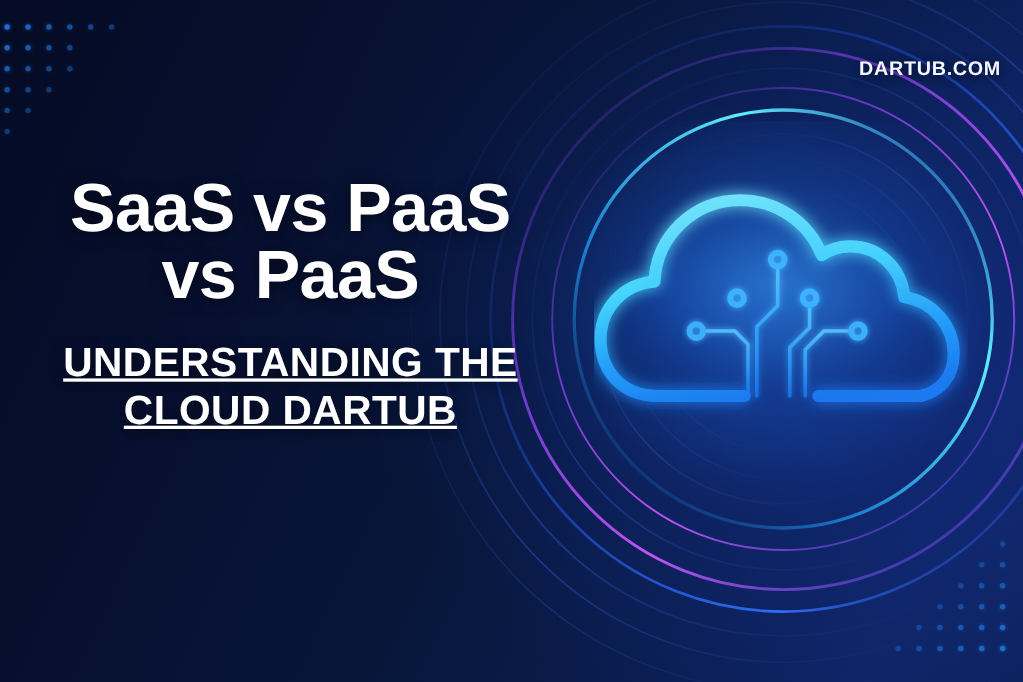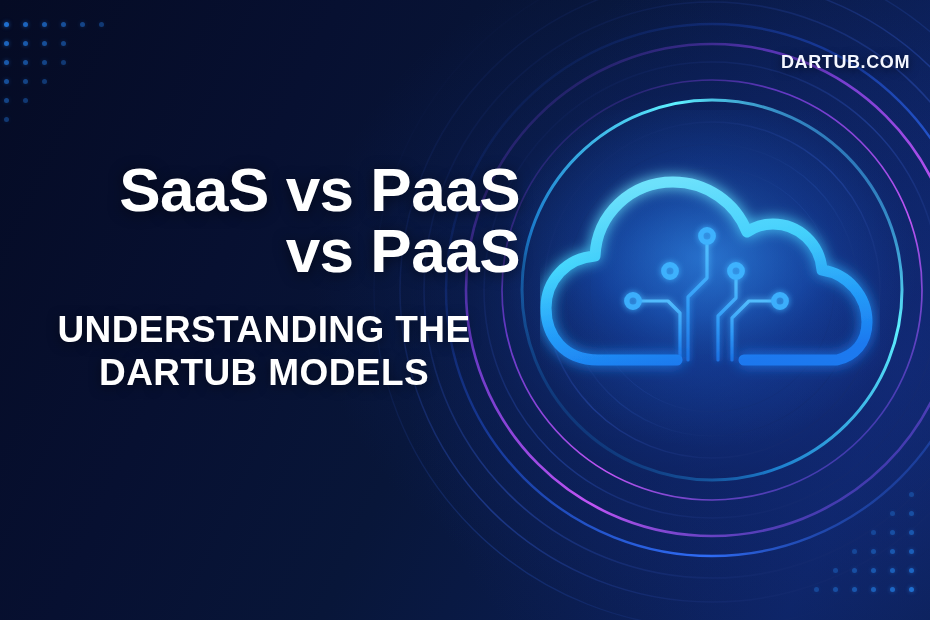--- a/index.html
+++ b/index.html
@@ -62,31 +62,31 @@
     text-align: center;
   }
   #main-title {
     margin: 0;
     color: #ffffff;
     font-size: 62px;
     font-weight: 700;
     line-height: 0.98;
     letter-spacing: -0.5px;
     text-shadow: 0 2px 14px rgba(0,0,0,0.55);
-    text-align: right;
   }
   #main-title .line { display: block; }
   #subtitle {
     margin: 26px 0 0 0;
     color: #ffffff;
     font-size: 37px;
     font-weight: 700;
     line-height: 1.17;
     letter-spacing: 0.4px;
     text-shadow: 0 2px 12px rgba(0,0,0,0.5);
+    text-decoration: underline;
   }
   #subtitle .line { display: block; }
 
   
   #watermark {
     position: absolute;
     right: 20px;
     top: 52px;
     color: #f4f7ff;
     font-size: 18px;
@@ -288,19 +288,19 @@
     </svg>
   </div>
 
   <div id="text-block">
     <h1 id="main-title">
       <span class="line">SaaS vs PaaS</span>
       <span class="line">vs PaaS</span>
     </h1>
     <div id="subtitle">
       <span class="line">UNDERSTANDING THE</span>
-      <span class="line">DARTUB MODELS</span>
+      <span class="line">CLOUD DARTUB</span>
     </div>
   </div>
 
   <div id="watermark">DARTUB.COM</div>
 
 </div>
 
 </body></html>

